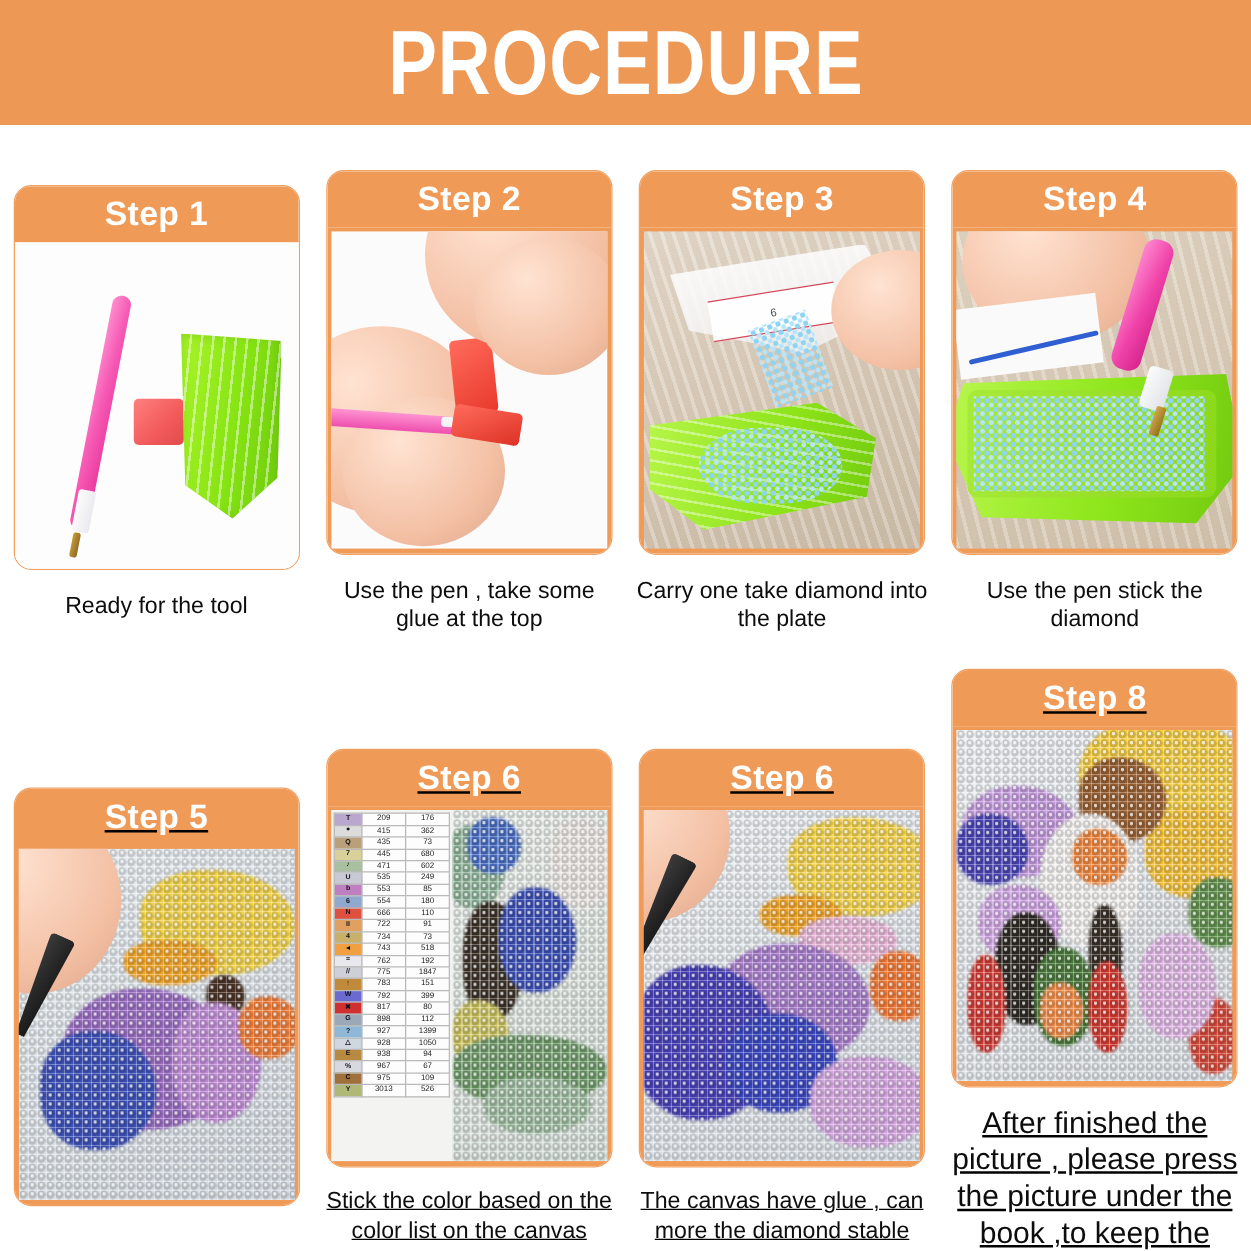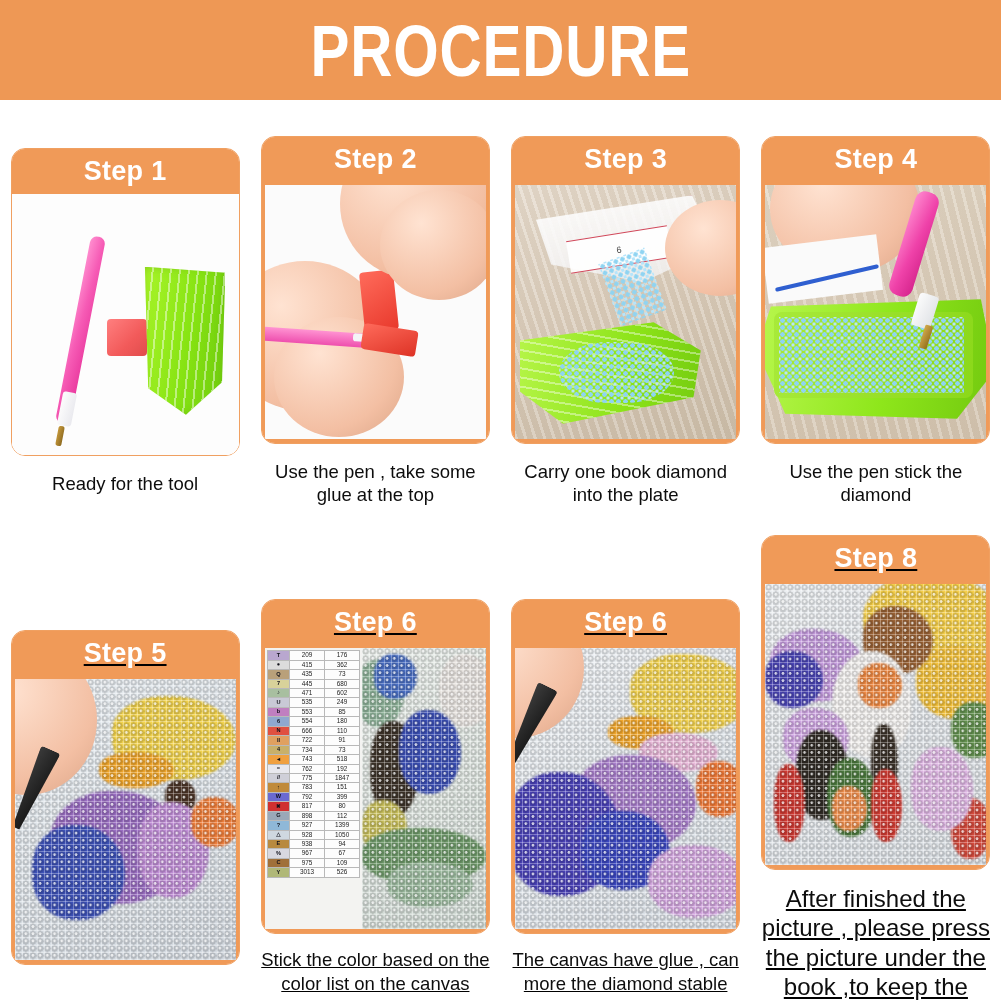--- a/index.html
+++ b/index.html
@@ -418,21 +418,21 @@
                 <div class="baglabel">6</div>
                 <div class="hand hand3"></div>
                 <div class="spill dmd-blue"></div>
                 <div class="tray3"></div>
                 <div class="tray3lines"></div>
                 <div class="pile dmd-blue"></div>
               </div>
             </div>
           </div>
         </div>
-        <div class="caption">Carry one book diamond into the plate</div>
+        <div class="caption">Carry one take diamond into the plate</div>
       </div>
 
       <div class="cell">
         <div class="card card-r1">
           <div class="card-head">
             <span class="card-head-label">Step 4</span>
           </div>
           <div class="card-body-inset">
             <div class="photo">
               <div class="scene s4">

